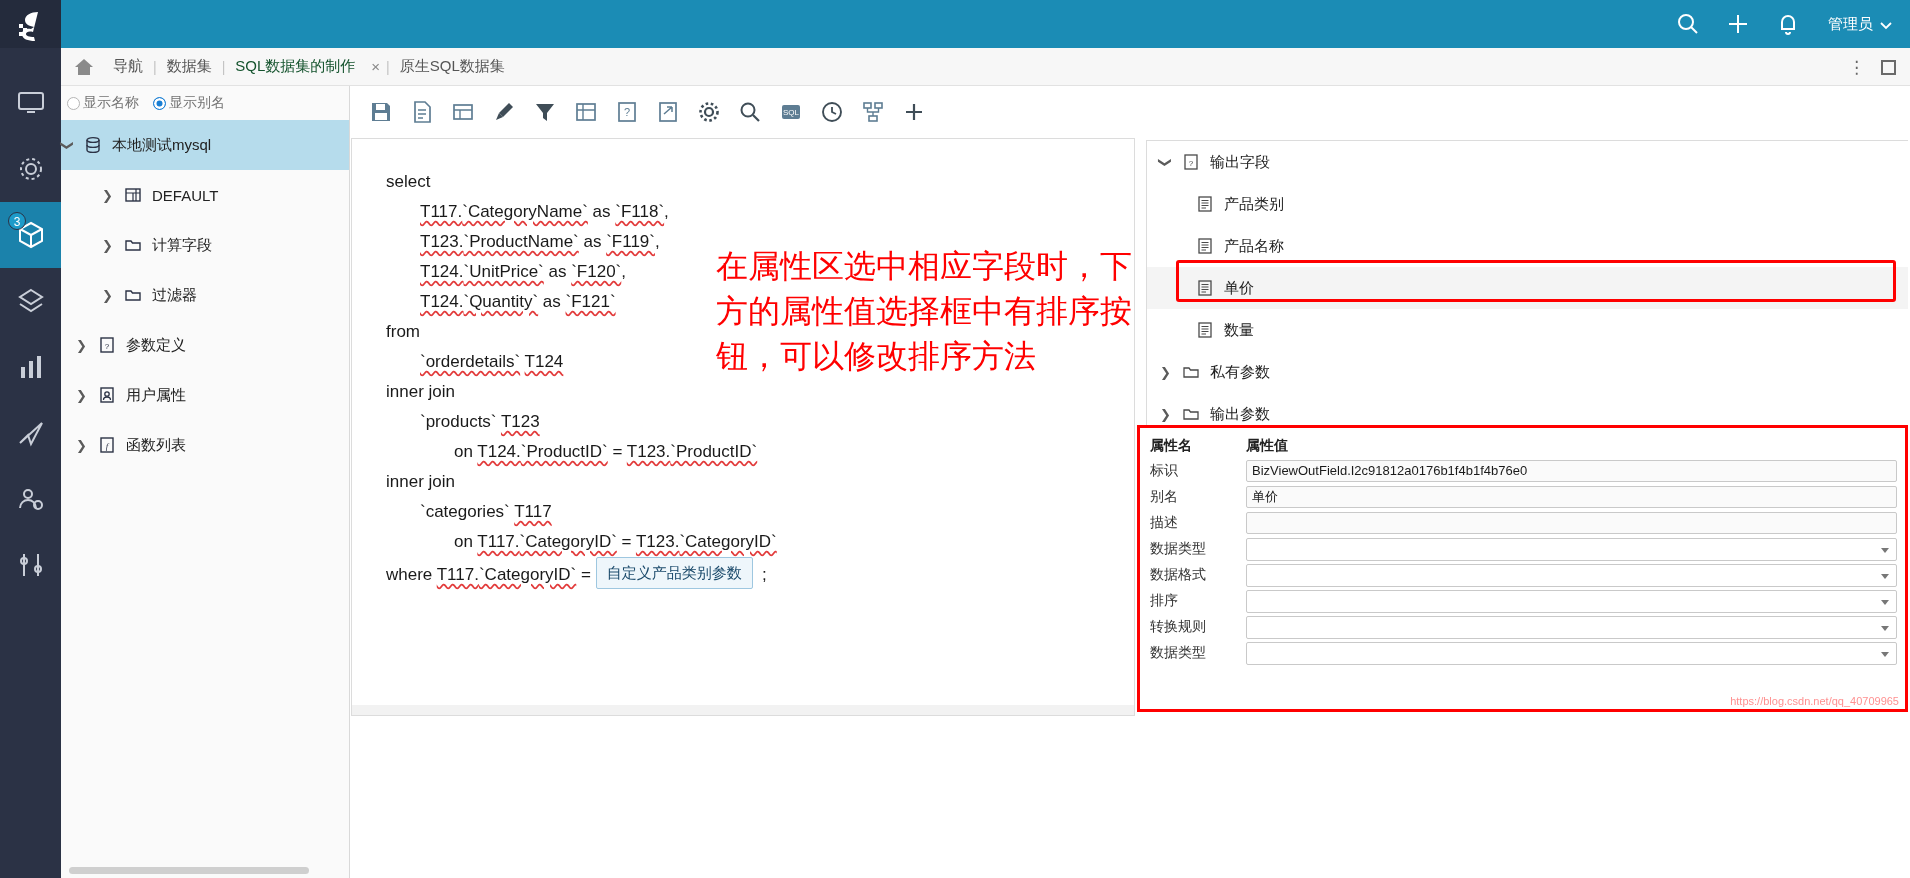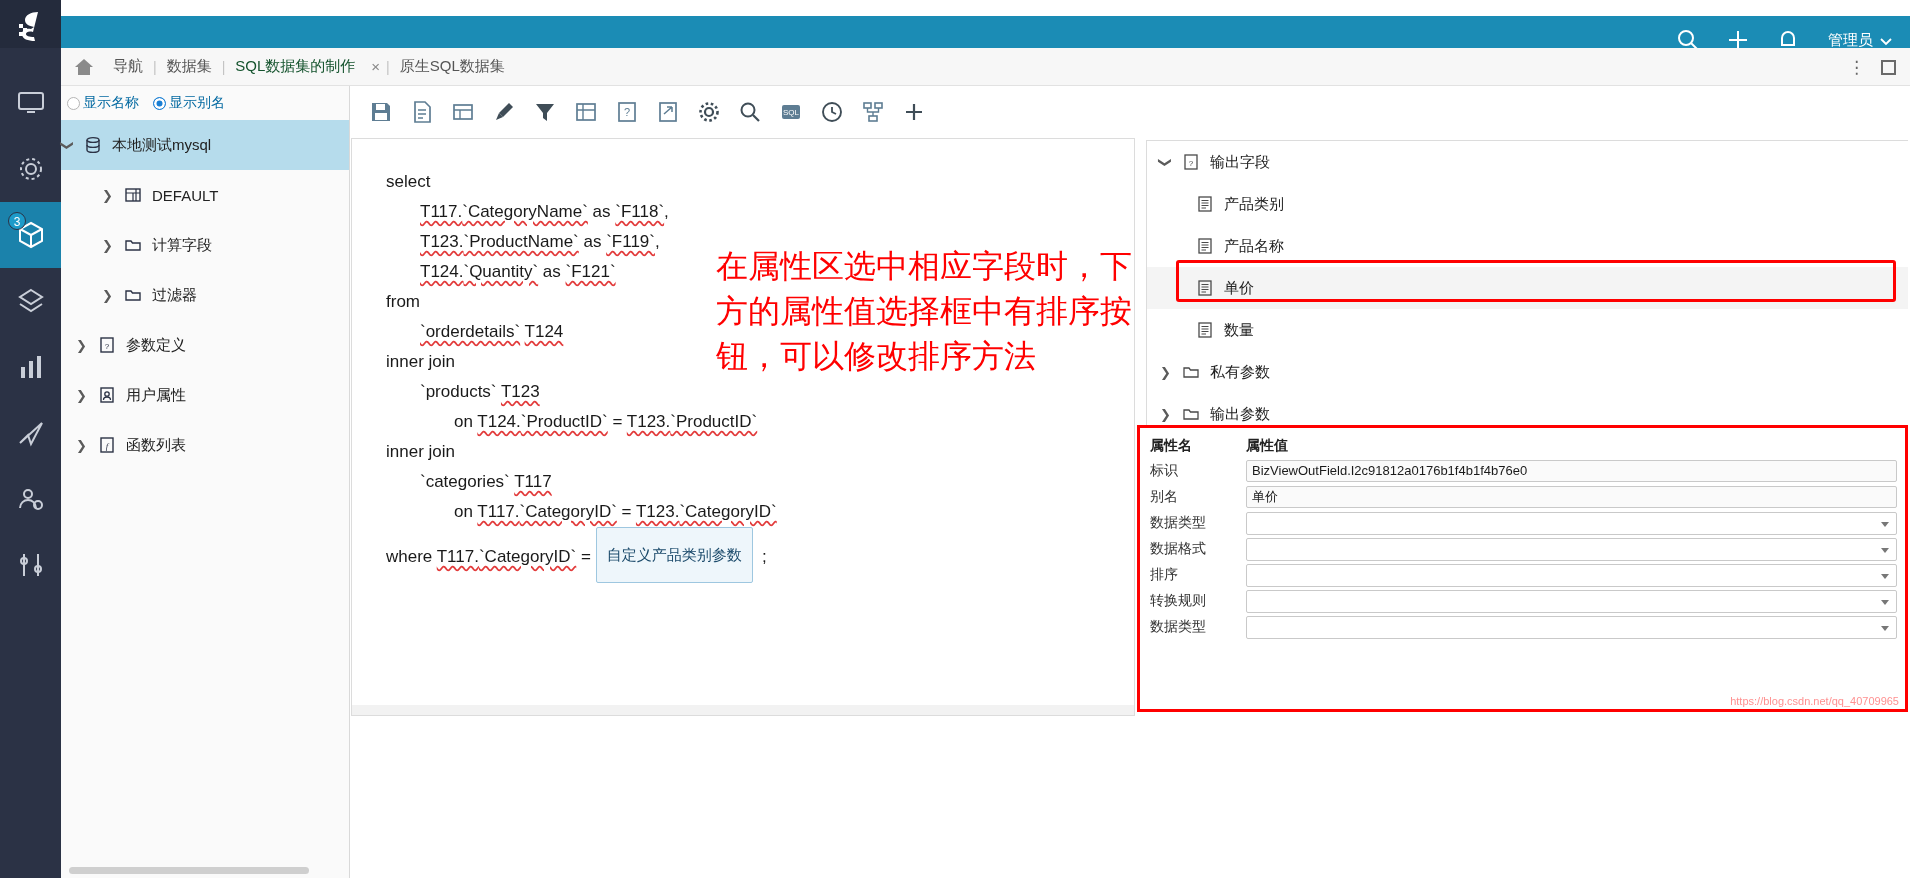--- a/index.html
+++ b/index.html
@@ -31,21 +31,21 @@
   .rail-badge {
     position: absolute; left: 8px; top: 10px;
     min-width: 18px; height: 18px; padding: 0 4px;
     border-radius: 9px; background: #1d9bc9; color: #fff;
     font-size: 12px; line-height: 18px; text-align: center;
     border: 1px solid #2b3245;
   }
 
   
   .header {
-    position: absolute; left: 61px; top: 16px; width: 1849px; height: 48px;
+    position: absolute; left: 61px; top: 0; width: 1849px; height: 48px;
     background: #1b8cb5; display: flex; align-items: center;
     justify-content: flex-end; padding-right: 18px; gap: 26px;
   }
   .header-icon { cursor: pointer; display: flex; align-items: center; }
   .header-user {
     color: #fff; font-size: 15px; display: flex; align-items: center;
     gap: 7px; cursor: pointer; margin-left: 2px;
   }
 
   
@@ -74,21 +74,21 @@
   }
 
   
   .sidebar {
     position: absolute; left: 61px; top: 86px; width: 289px; height: 792px;
     background: #fafafa; border-right: 1px solid #d9d9d9;
   }
   .radio-row {
     display: flex; align-items: center; height: 34px; padding-left: 6px; gap: 14px;
   }
-  .radio-opt { display: flex; align-items: center; gap: 3px; cursor: pointer; font-size: 14px; color: #0369a1; }
+  .radio-opt { display: flex; align-items: center; gap: 3px; cursor: pointer; font-size: 14px; color: #737373; }
   .radio-dot {
     width: 13px; height: 13px; border-radius: 50%;
     border: 1px solid #b5b5b5; background: #fff; flex: none;
   }
   .radio-dot.on {
     border: 1px solid #1a7fd4; background: #1a7fd4;
     box-shadow: inset 0 0 0 2.5px #fff;
   }
   .tree-node {
     display: flex; align-items: center; height: 50px;
@@ -132,21 +132,21 @@
   .sql-line { white-space: pre; height: 30px; }
   .sql-ind1 { padding-left: 34px; }
   .sql-ind2 { padding-left: 68px; }
   .ul  { text-decoration: underline; text-decoration-color: #6a6a6a; text-underline-offset: 2px; }
   .sq  {
     text-decoration: underline; text-decoration-style: wavy;
     text-decoration-color: #e23b3b; text-underline-offset: 3px;
   }
   .param-chip {
     display: inline-block; border: 1px solid #9ec7e0; background: #eef6fb;
-    color: #1b4a6b; font-size: 15px; padding: 12px 10px; border-radius: 2px;
+    color: #1b4a6b; font-size: 15px; padding: 0 10px; border-radius: 2px;
     vertical-align: 2px; cursor: pointer;
   }
   .ed-scroll-h {
     position: absolute; left: 0; bottom: 0; width: 784px; height: 10px; background: #f2f2f2;
   }
 
   
   .annot {
     position: absolute; left: 716px; top: 244px; width: 420px;
     color: #ff0000; font-size: 32px; line-height: 45px; font-weight: 500;
@@ -532,20 +532,21 @@
           <path d="M12 4 L12 20 M4 12 L20 12" stroke="#3f4d57" stroke-width="2.2"></path>
         </svg>
     </span>
   </div>
 
   <div class="editor">
     <div class="sql-code" id="sql-code">
         <div class="sql-line"><span>select</span></div>
         <div class="sql-line sql-ind1"><span class="ul sq">T117.</span><span class="ul sq">`CategoryName`</span><span> as </span><span class="ul sq">`F118`</span><span>,</span></div>
         <div class="sql-line sql-ind1"><span class="ul sq">T123.</span><span class="ul sq">`ProductName`</span><span> as </span><span class="ul sq">`F119`</span><span>,</span></div>
+        <div class="sql-line sql-ind1"><span class="ul sq">T124.</span><span class="ul sq">`UnitPrice`</span><span> as </span><span class="ul sq">`F120`</span><span>,</span></div>
         <div class="sql-line sql-ind1"><span class="ul sq">T124.</span><span class="ul sq">`Quantity`</span><span> as </span><span class="ul sq">`F121`</span></div>
         <div class="sql-line"><span>from</span></div>
         <div class="sql-line sql-ind1"><span class="ul sq">`orderdetails`</span><span> </span><span class="ul sq">T124</span></div>
         <div class="sql-line"><span>inner join</span></div>
         <div class="sql-line sql-ind1"><span>`products`</span><span> </span><span class="ul sq">T123</span></div>
         <div class="sql-line sql-ind2"><span>on </span><span class="ul sq">T124.</span><span class="ul sq">`ProductID`</span><span> = </span><span class="ul sq">T123.</span><span class="ul sq">`ProductID`</span></div>
         <div class="sql-line"><span>inner join</span></div>
         <div class="sql-line sql-ind1"><span>`categories`</span><span> </span><span class="ul sq">T117</span></div>
         <div class="sql-line sql-ind2"><span>on </span><span class="ul sq">T117.</span><span class="ul sq">`CategoryID`</span><span> = </span><span class="ul sq">T123.</span><span class="ul sq">`CategoryID`</span></div>
         <div class="sql-line"><span>where </span><span class="ul sq">T117.</span><span class="ul sq">`CategoryID`</span><span> = </span><span class="param-chip">自定义产品类别参数</span><span>  ;</span></div>
@@ -644,20 +645,26 @@
               <div class="pv-input">BizViewOutField.I2c91812a0176b1f4b1f4b76e0</div>
             </span>
           </div>
           <div class="prop-row">
             <span class="prop-name">别名</span>
             <span class="prop-val">
               <div class="pv-input">单价</div>
             </span>
           </div>
           <div class="prop-row">
+            <span class="prop-name">描述</span>
+            <span class="prop-val">
+              <div class="pv-input"></div>
+            </span>
+          </div>
+          <div class="prop-row">
             <span class="prop-name">数据类型</span>
             <span class="prop-val">
               <div class="pv-select">浮点型</div>
             </span>
           </div>
           <div class="prop-row">
             <span class="prop-name">数据格式</span>
             <span class="prop-val">
               <div class="pv-select">&lt;浮点型-默认值&gt;</div>
             </span>

